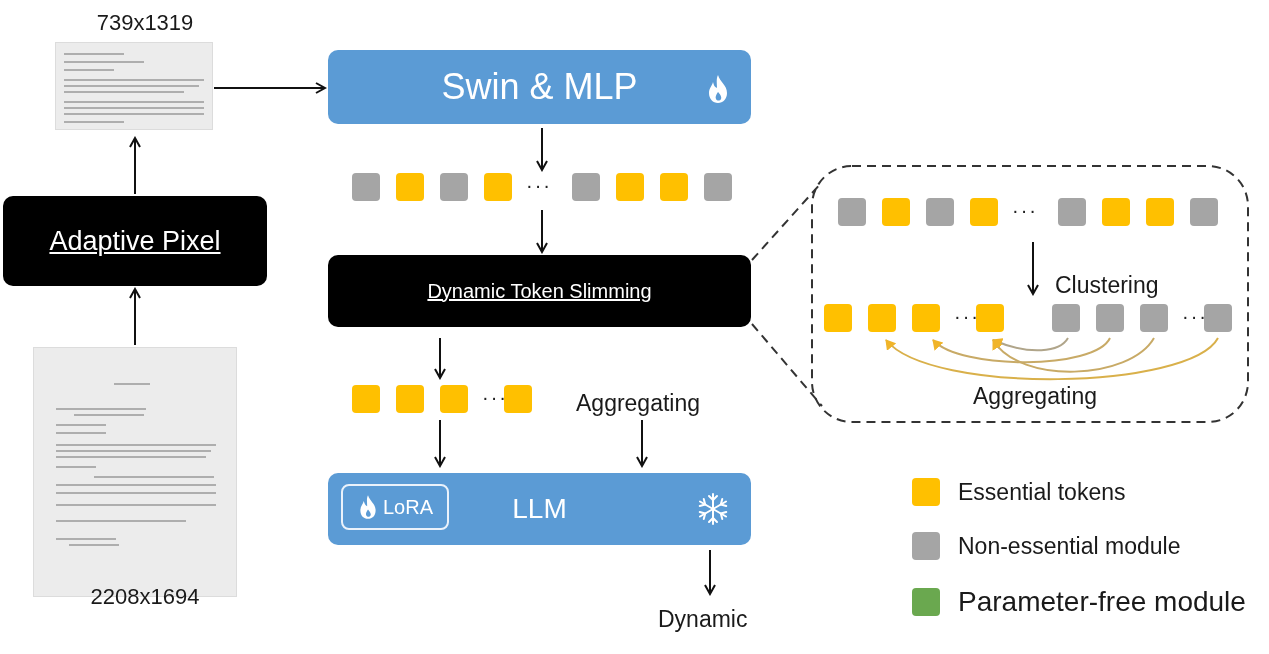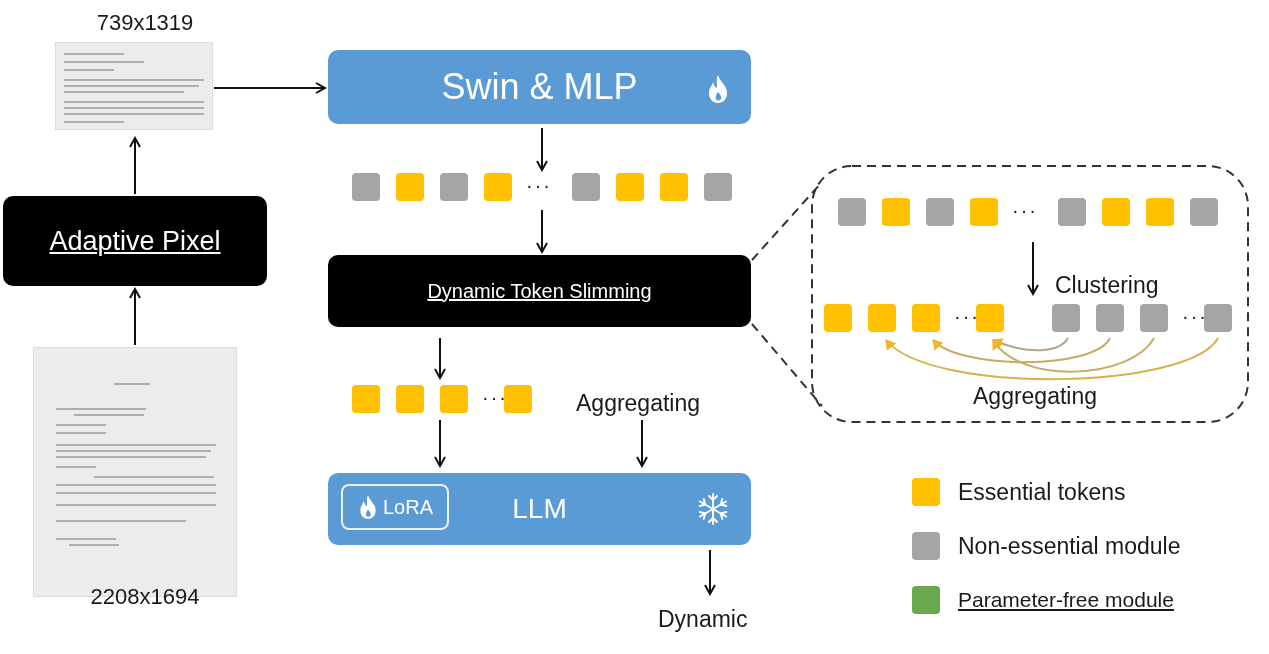--- a/index.html
+++ b/index.html
@@ -203,15 +203,15 @@
     <div style="position: absolute; left: 0px; top: 0px; white-space: nowrap; display: flex; align-items: center;">
       <div style="width: 28px; height: 28px; border-radius: 4px; background: rgb(255, 192, 0); margin-right: 18px;"></div>
       <span style="font-size: 23px; color: rgb(26, 26, 26);">Essential tokens</span>
     </div>
     <div style="position: absolute; left: 0px; top: 54px; white-space: nowrap; display: flex; align-items: center;">
       <div style="width: 28px; height: 28px; border-radius: 4px; background: rgb(165, 165, 165); margin-right: 18px;"></div>
       <span style="font-size: 23px; color: rgb(26, 26, 26);">Non-essential module</span>
     </div>
     <div style="position: absolute; left: 0px; top: 108px; white-space: nowrap; display: flex; align-items: center;">
       <div style="width: 28px; height: 28px; border-radius: 4px; background: rgb(106, 168, 79); margin-right: 18px;"></div>
-      <span style="font-size: 21px; color: rgb(26, 26, 26); text-decoration: underline;">Parameter-free module</span>
+      <span style="font-size: 28px; color: rgb(26, 26, 26);">Parameter-free module</span>
     </div>
   </div>
 
 </body></html>

